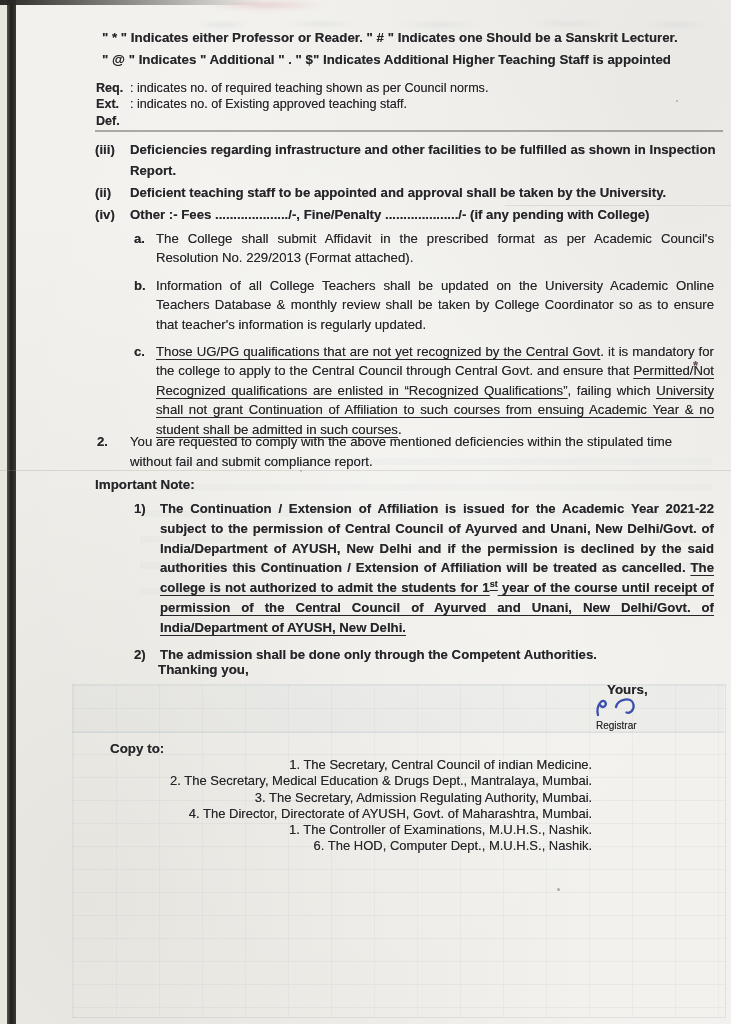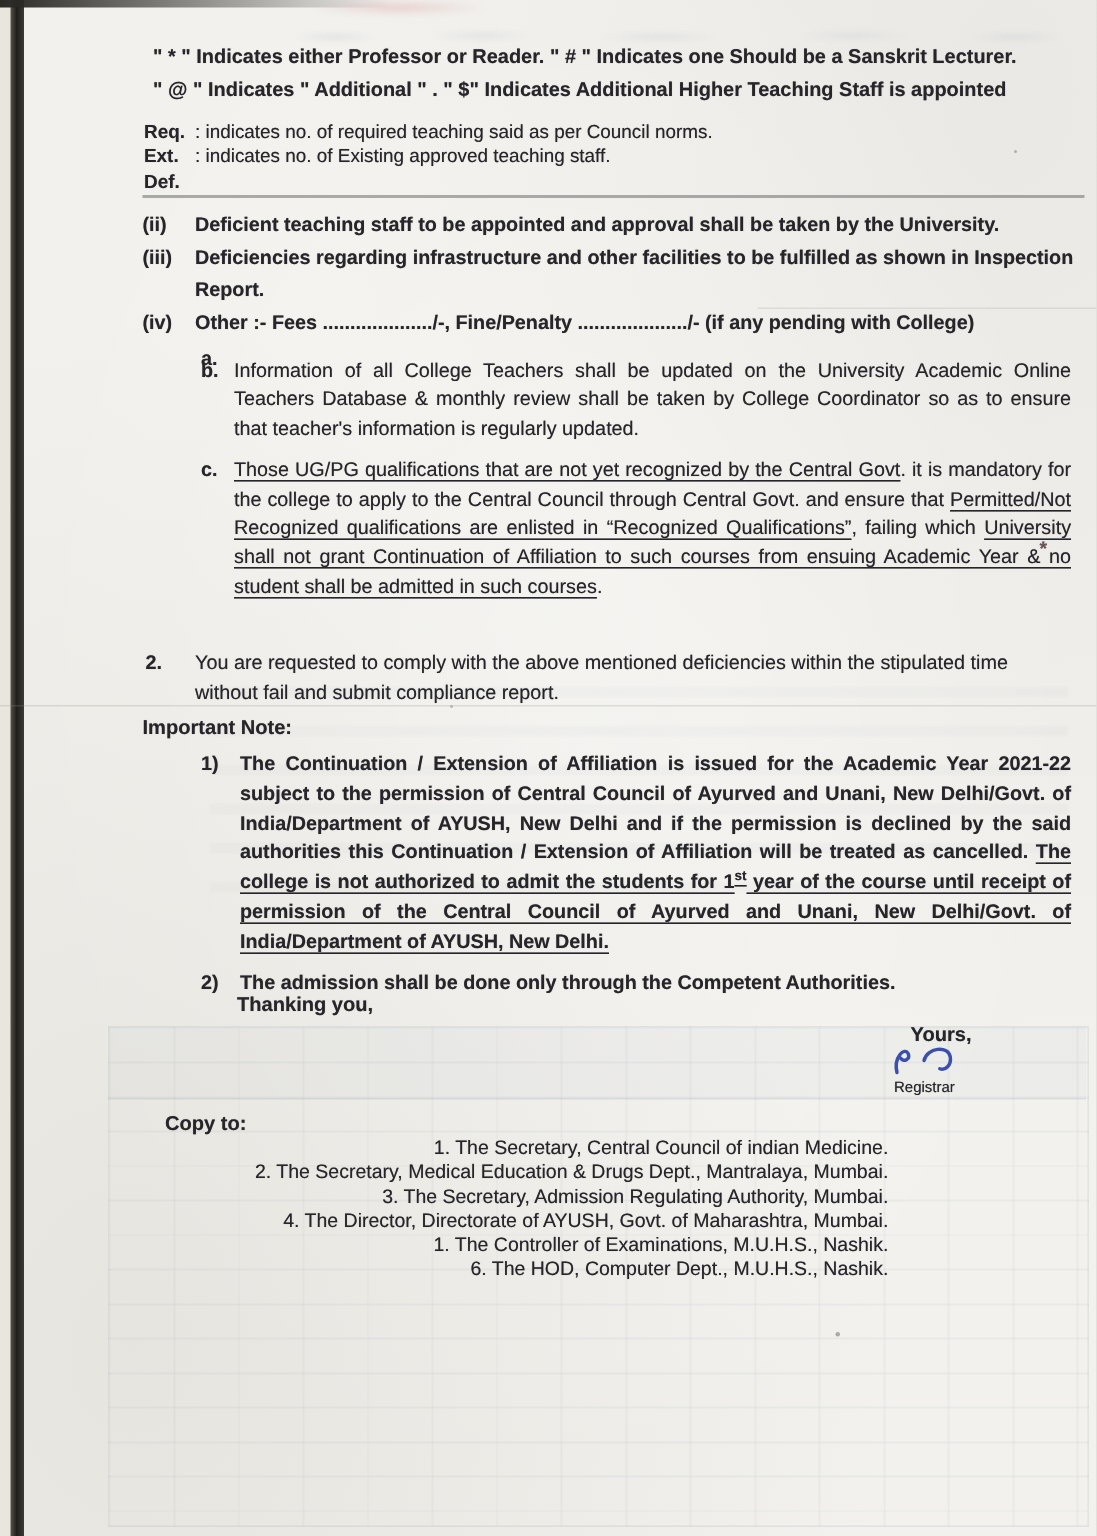--- a/index.html
+++ b/index.html
@@ -93,51 +93,52 @@
   <div class="dot" style="left:300px;top:470px;width:2px;height:2px;opacity:.35;"></div>
 
   <div class="abs symbol-notes txt">
     <div>" * " Indicates either Professor or Reader.  " # " Indicates one Should be a Sanskrit Lecturer.</div>
     <div>" @ " Indicates " Additional " . " $"  Indicates Additional Higher Teaching Staff is appointed</div>
   </div>
 
   <div class="abs legend txt">
     <div class="legend-row">
       <span class="legend-label">Req.</span>
-      <span>: indicates no. of required teaching said as per Council norms.</span>
+      <span>: indicates no. of required teaching shown as per Council norms.</span>
     </div>
     <div class="legend-row">
       <span class="legend-label">Ext.</span>
       <span>: indicates no. of Existing approved teaching staff.</span>
     </div>
     <div class="legend-row">
       <span class="legend-label">Def.</span>
     </div>
   </div>
 
   <div class="abs rule"></div>
 
   <div class="abs clauses txt">
     <div class="hang">
+      <span class="hang-num">(iii)</span>
+      <span>Deficiencies regarding infrastructure and other facilities to be fulfilled as shown in Inspection Report.</span>
+    </div>
+    <div class="hang">
       <span class="hang-num">(ii)</span>
       <span>Deficient teaching staff to be appointed and approval shall be taken by the University.</span>
-    </div>
-    <div class="hang">
-      <span class="hang-num">(iii)</span>
-      <span>Deficiencies regarding infrastructure and other facilities to be fulfilled as shown in Inspection Report.</span>
     </div>
     <div class="hang">
       <span class="hang-num">(iv)</span>
       <span>Other :- Fees ..................../-, Fine/Penalty ..................../- (if any pending with College)</span>
     </div>
   </div>
 
   <div class="abs subclauses txt">
     <div class="sub">
       <span class="sub-ltr">a.</span>
+      <span><span>The College shall submit Affidavit in the prescribed format as per Academic Council's Resolution No. 229/2013 (Format attached).</span></span>
     </div>
     <div class="sub">
       <span class="sub-ltr">b.</span>
       <span><span>Information of all College Teachers shall be updated on the University Academic Online Teachers Database &amp; monthly review shall be taken by College Coordinator so as to ensure that teacher's information is regularly updated.</span></span>
     </div>
     <div class="sub">
       <span class="sub-ltr">c.</span>
       <span><span class="u">Those UG/PG qualifications that are not yet recognized by the Central Govt</span><span>. it is mandatory for the college to apply to the Central Council through Central Govt. and ensure that </span><span class="u">Permitted/Not Recognized qualifications are enlisted in “Recognized Qualifications”</span><span>, failing which </span><span class="u">University shall not grant Continuation of Affiliation to such courses from ensuing Academic Year &amp; no student shall be admitted in such courses</span><span>.</span></span>
     </div>
   </div>

